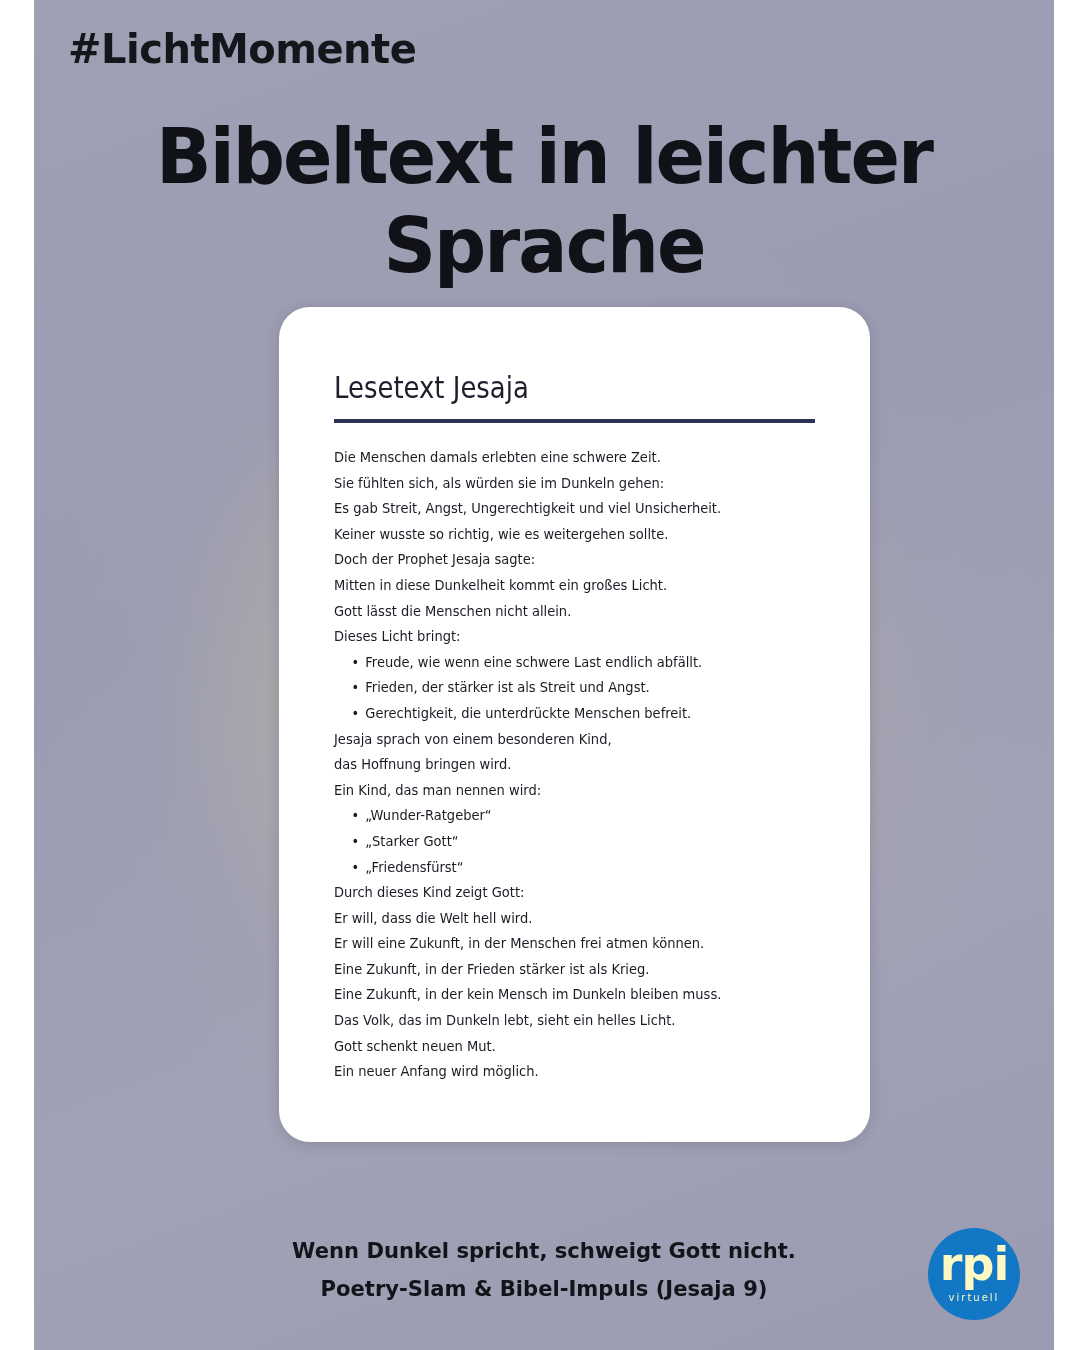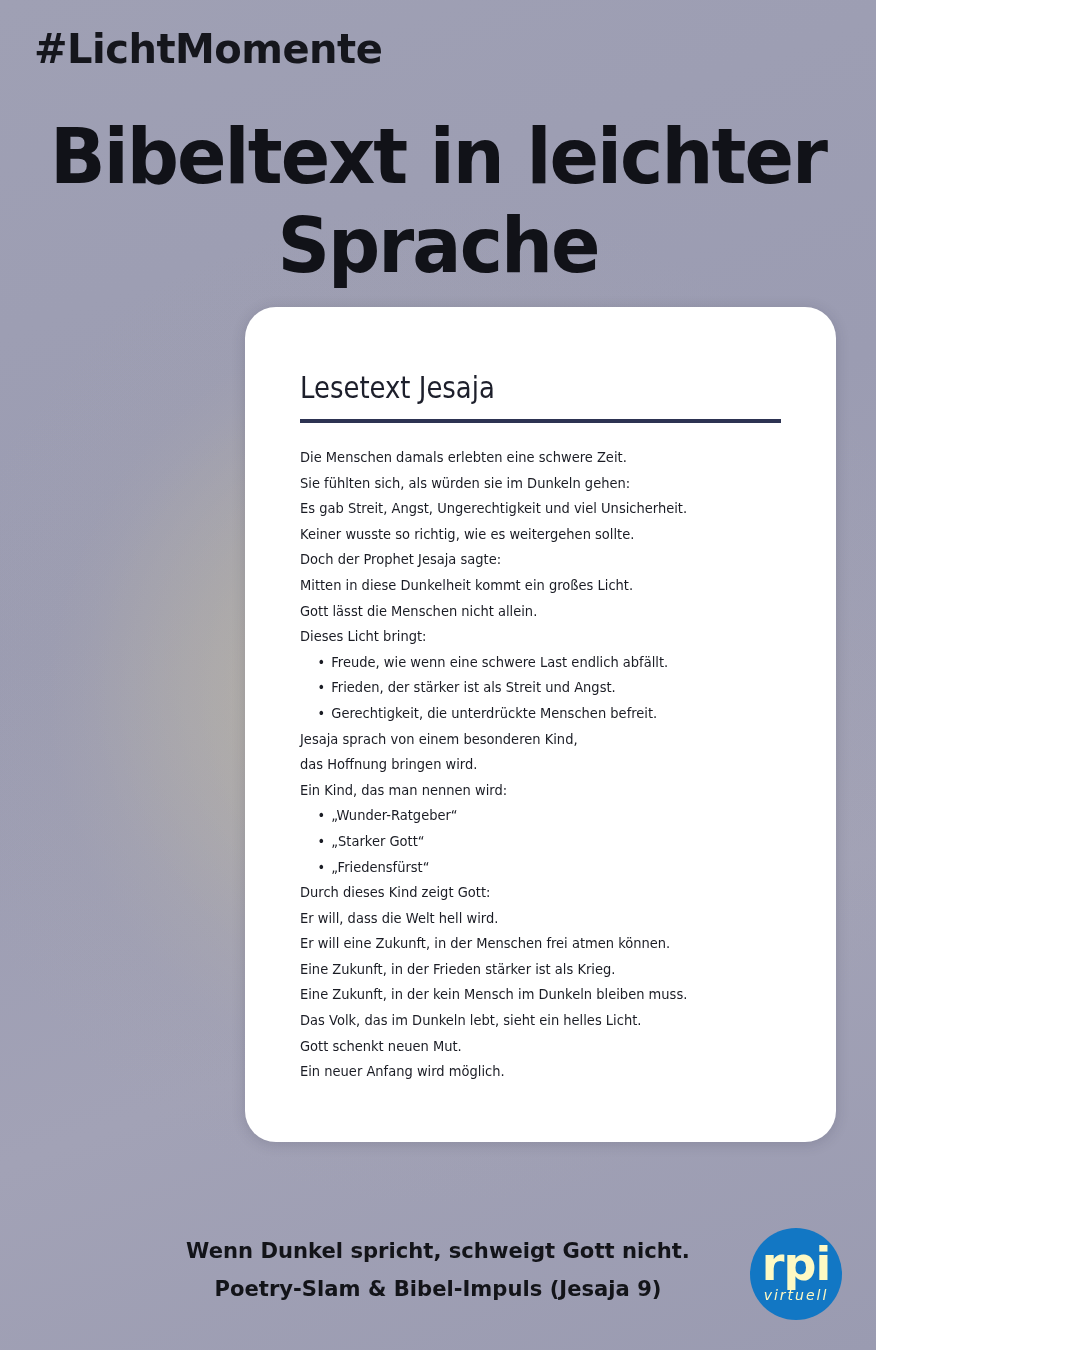--- a/index.html
+++ b/index.html
@@ -7,26 +7,27 @@
     padding: 0;
   }
   body {
     width: 1080px;
     height: 1350px;
     font-family: "Liberation Sans", sans-serif;
     overflow: hidden;
   }
   .poster {
     position: relative;
-    width: 876px;
+    width: 1020px;
     height: 1350px;
     background:
       radial-gradient(circle at 46% 50%, rgba(196,186,150,0.55) 0%, rgba(181,176,160,0.35) 18%, rgba(160,158,170,0.10) 38%, rgba(150,150,168,0.0) 56%),
       linear-gradient(160deg, #9fa0b4 0%, #9b9cb2 40%, #a2a2b6 70%, #9a9bb1 100%);
     overflow: hidden;
+    margin-left: 34px;
   }
   .glow {
     position: absolute;
     left: 50%;
     top: 52%;
     transform: translate(-50%, -50%);
     width: 1000px;
     height: 1000px;
     border-radius: 50%;
     background: radial-gradient(circle, rgba(214,202,158,0.50) 0%, rgba(198,190,162,0.30) 30%, rgba(168,166,172,0.10) 55%, rgba(160,160,176,0) 72%);
@@ -151,23 +152,22 @@
     font-size: 46px;
     letter-spacing: -1px;
     line-height: 46px;
   }
   .logo .logo-sub {
     position: absolute;
     left: 0; right: 0;
     bottom: 17px;
     text-align: center;
     font-family: "DejaVu Sans", sans-serif;
-    font-size: 14px;
+    font-size: 10px;
     letter-spacing: 2px;
-    font-style: italic;
   }
 </style>
 </head>
 <body>
 
 <div class="poster">
   <div class="glow"></div>
 
   <div class="hashtag">#LichtMomente</div>
   <div class="headline">Bibeltext in leichter Sprache</div>

